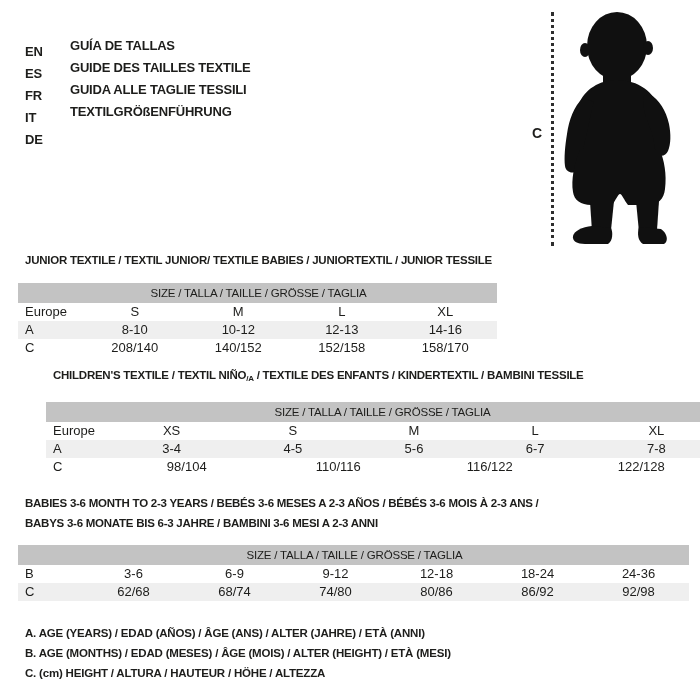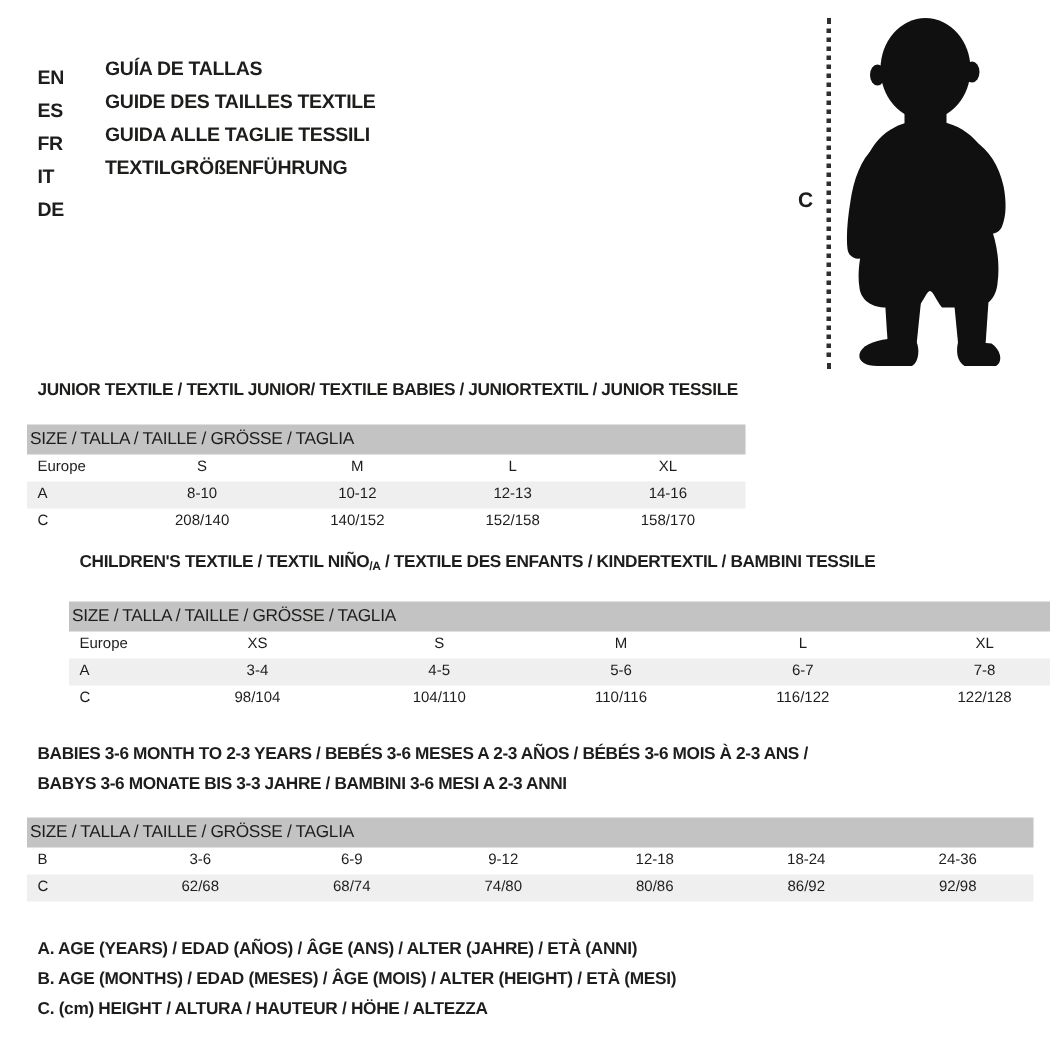--- a/index.html
+++ b/index.html
@@ -39,22 +39,22 @@
   .sec-title{font-weight:700;font-size:11.5px;letter-spacing:-0.25px;
     line-height:15px;margin:0 0 15px 7px;white-space:nowrap;}
   #sec-children .sec-title{margin-bottom:16px;}
   #sec-babies .sec-title{margin-bottom:0;line-height:20px;}
   #sec-babies .title-gap{height:12px;}
   .subsc{font-size:8px;vertical-align:-2px;}
 
   
   .tbl{width:100%;}
   .tbl-head{background:var(--bar-bg);height:20px;line-height:20px;
-    font-size:11.5px;letter-spacing:-0.2px;padding-left:2px;white-space:nowrap;}
-  .row{display:flex;height:18px;line-height:18px;font-size:10px;}
+    font-size:11.5px;letter-spacing:-0.2px;padding-left:2px;white-space:nowrap;text-align:center;}
+  .row{display:flex;height:18px;line-height:18px;font-size:13px;}
   .row.shaded{background:var(--row-shaded);}
   .row-label{width:65px;padding-left:7px;flex:none;}
   .cell{flex:1;text-align:center;}
 
   
   .footnotes{position:absolute;left:25px;top:623px;}
   .footnote{font-weight:700;font-size:11.5px;letter-spacing:-0.2px;
     line-height:20px;white-space:nowrap;}
 </style>
 </head>
@@ -147,31 +147,30 @@
       <div class="row-label">A</div>
       <div class="cell">3-4</div>
       <div class="cell">4-5</div>
       <div class="cell">5-6</div>
       <div class="cell">6-7</div>
       <div class="cell">7-8</div>
     </div>
     <div class="row">
       <div class="row-label">C</div>
       <div class="cell">98/104</div>
-      <div class="cell">104/110</div>
       <div class="cell">110/116</div>
       <div class="cell">116/122</div>
       <div class="cell">122/128</div>
     </div>
   </div>
 </div>
 
 <div class="sec" id="sec-babies">
   <div class="sec-title">BABIES 3-6 MONTH TO 2-3 YEARS / BEBÉS 3-6 MESES A 2-3 AÑOS / BÉBÉS 3-6 MOIS À 2-3 ANS /</div>
-  <div class="sec-title">BABYS 3-6 MONATE BIS 3-3 JAHRE / BAMBINI 3-6 MESI A 2-3 ANNI</div>
+  <div class="sec-title">BABYS 3-6 MONATE BIS 6-3 JAHRE / BAMBINI 3-6 MESI A 2-3 ANNI</div>
   <div class="title-gap"></div>
   <div class="tbl">
     <div class="tbl-head">SIZE / TALLA / TAILLE / GRÖSSE / TAGLIA</div>
     <div class="row">
       <div class="row-label">B</div>
       <div class="cell">3-6</div>
       <div class="cell">6-9</div>
       <div class="cell">9-12</div>
       <div class="cell">12-18</div>
       <div class="cell">18-24</div>

